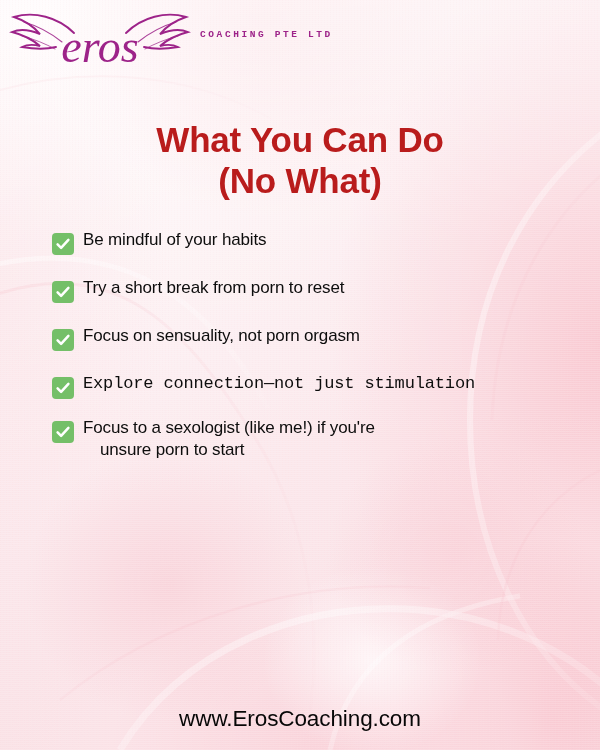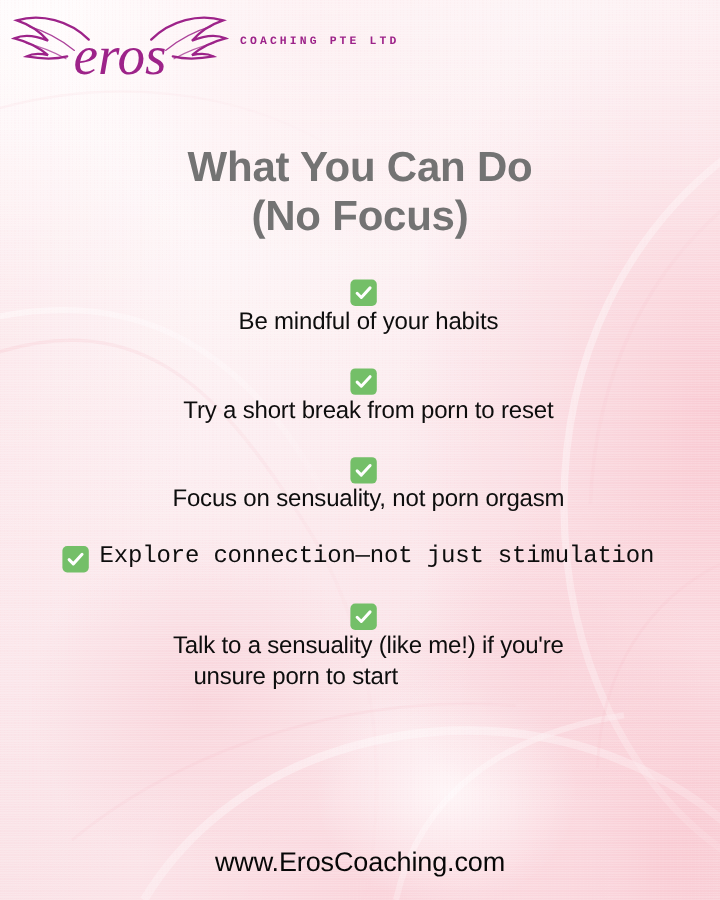--- a/index.html
+++ b/index.html
@@ -67,33 +67,33 @@
   .logo-sub{
     margin-top:-13px;
     font-family:Liberation Mono, monospace;
     font-size:9.5px;letter-spacing:2.6px;font-weight:700;
     color:#9d2389;text-transform:uppercase;white-space:nowrap;
   }
 
   
   .title{
     position:absolute;left:0;top:120px;width:600px;text-align:center;
-    color:#737373;font-weight:700;font-size:35px;line-height:1.16;
+    color:#b91c1c;font-weight:700;font-size:35px;line-height:1.16;
     letter-spacing:-0.2px;
   }
   .title-line{display:block;}
 
   
   .list{
     position:absolute;left:52px;top:229px;width:510px;
   }
   .item{
-    display:flex;align-items:center;
+    display:flex;align-items:flex-start;
     margin-bottom:22px;
-    color:#0d0d0d;font-size:20px;line-height:1.30;letter-spacing:-0.15px;flex-direction:column;
+    color:#0d0d0d;font-size:17px;line-height:1.30;letter-spacing:-0.15px;
   }
   .item.wrap-flush{display:block;font-family:Liberation Mono, monospace;}
   .item.wrap-flush .tick{float:left;margin-top:4px;}
   .item .tick{
     flex:0 0 auto;width:22px;height:22px;border-radius:4px;
     background:#74bf68;margin-right:9px;margin-top:4px;
     position:relative;
   }
   .item .tick svg{position:absolute;left:3px;top:3px;}
   .item-text{display:block;}
@@ -158,21 +158,21 @@
           <path d="M176,14 C162,18 148,26 138,34" stroke-width="1.1" opacity=".85"></path>
           <path d="M178,28 C166,31 154,36 145,41" stroke-width="1.0" opacity=".7"></path>
         </g>
         <text x="100" y="54" text-anchor="middle" font-family="Liberation Serif, serif" font-size="46" font-style="italic" fill="#9d2389">eros</text>
       </svg>
       <div class="logo-sub">COACHING PTE LTD</div>
     </div>
 
     <div class="title">
       <span class="title-line">What You Can Do</span>
-      <span class="title-line">(No Focus)</span>
+      <span class="title-line">(No What)</span>
     </div>
 
     <div class="list">
 
       <div class="item">
         <span class="tick">
           <svg width="16" height="16" viewBox="0 0 16 16" aria-hidden="true">
             <path d="M2.6 8.4 L6.1 11.9 L13.4 3.9" fill="none" stroke="#ffffff" stroke-width="2.5" stroke-linecap="round" stroke-linejoin="round"></path>
           </svg>
         </span>
@@ -206,21 +206,21 @@
         <span class="item-text">Explore connection—not just stimulation</span>
       </div>
 
       <div class="item hang">
         <span class="tick">
           <svg width="16" height="16" viewBox="0 0 16 16" aria-hidden="true">
             <path d="M2.6 8.4 L6.1 11.9 L13.4 3.9" fill="none" stroke="#ffffff" stroke-width="2.5" stroke-linecap="round" stroke-linejoin="round"></path>
           </svg>
         </span>
         <span class="item-text">
-          <span class="l1">Talk to a sensuality (like me!) if you're</span>
+          <span class="l1">Focus to a sexologist (like me!) if you're</span>
           <span class="l2">unsure porn to start</span>
         </span>
       </div>
 
     </div>
 
     <div class="footer">www.ErosCoaching.com</div>
 
   </div>
 </div>

